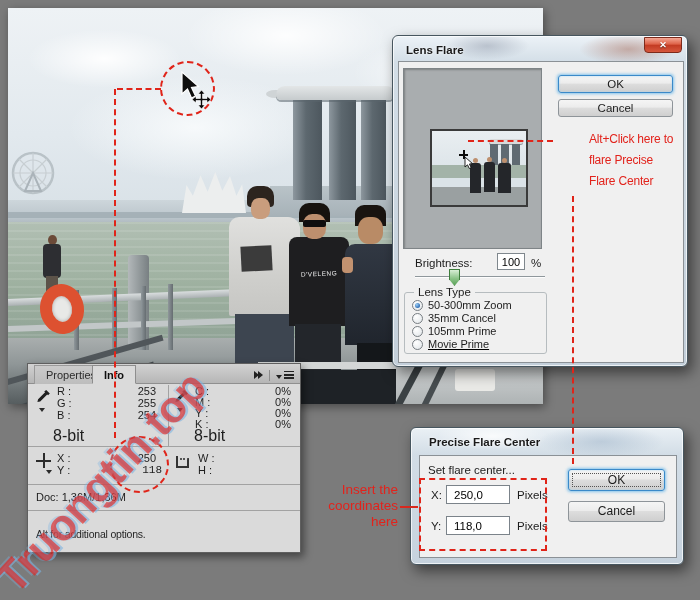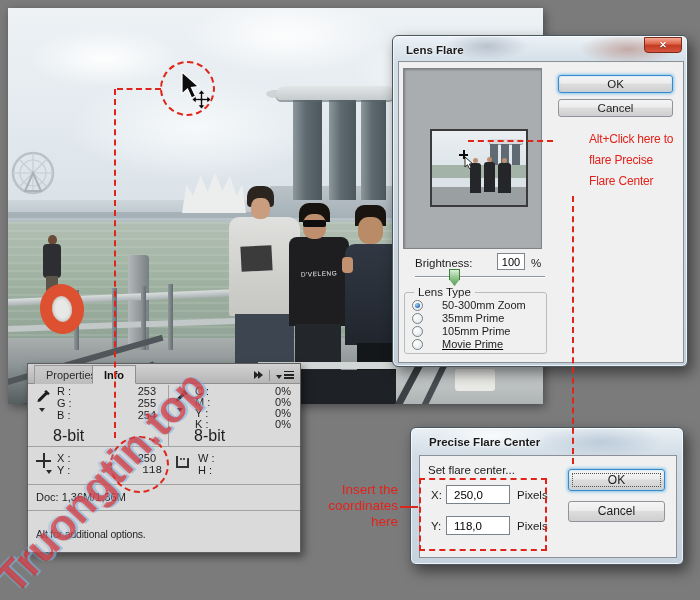--- a/index.html
+++ b/index.html
@@ -140,21 +140,21 @@
   .bright-label{position:absolute;left:16px;top:195px;font-size:11.5px;color:#1c1c1c;}
   .bright-box{position:absolute;left:98px;top:191px;width:28px;height:17px;border:1px solid #7f878d;background:#fff;
     font-size:11px;text-align:center;padding:0;}
   .bright-unit{position:absolute;left:132px;top:195px;font-size:11.5px;color:#1c1c1c;}
   .slider-track{position:absolute;left:16px;top:214px;width:130px;height:2px;background:#8f979c;border-bottom:1px solid #fdfdfd;}
   .slider-thumb{position:absolute;left:50px;top:207px;width:11px;height:17px;cursor:pointer;
     background:linear-gradient(180deg,#d8eed6,#8cc489 55%,#5ea35b);border:1px solid #3e7d3c;
     clip-path:polygon(0 0,100% 0,100% 60%,50% 100%,0 60%);}
   .group{position:absolute;left:5px;top:230px;width:143px;height:62px;border:1px solid #b6bcbf;border-radius:3px;}
   .group-legend{position:absolute;left:9px;top:-7px;background:#f0f0f0;padding:0 4px;font-size:11.5px;color:#1c1c1c;}
-  .radio-row{position:absolute;left:7px;height:12px;display:flex;align-items:center;gap:19px;cursor:pointer;}
+  .radio-row{position:absolute;left:7px;height:12px;display:flex;align-items:center;gap:5px;cursor:pointer;}
   .radio{width:11px;height:11px;border-radius:50%;border:1px solid #777d82;background:radial-gradient(circle at 35% 30%,#fff,#dfe4e7);position:relative;flex:0 0 auto;}
   .radio.sel::after{content:"";position:absolute;left:2px;top:2px;width:5px;height:5px;border-radius:50%;
     background:radial-gradient(circle at 35% 35%,#9fd0f5,#2e6db5 70%);}
   .radio-label{font-size:11px;color:#1c1c1c;white-space:nowrap;}
 
   
   .set-label{position:absolute;left:8px;top:8px;font-size:11.5px;color:#1c1c1c;}
   .coord-label{position:absolute;left:11px;font-size:11.5px;color:#1c1c1c;}
   .coord-input{position:absolute;left:26px;width:64px;height:19px;border:1px solid #7b838a;background:#fff;font-size:11.5px;padding:0 0 0 7px;}
   .coord-unit{position:absolute;left:97px;font-size:11.5px;color:#1c1c1c;}
@@ -323,21 +323,21 @@
       <div class="slider-track"></div>
       <div class="slider-thumb"></div>
       <div class="group">
         <div class="group-legend">Lens Type</div>
         <div class="radio-row" style="top:6px;">
           <span class="radio sel"></span>
           <span class="radio-label">50-300mm Zoom</span>
         </div>
         <div class="radio-row" style="top:19px;">
           <span class="radio"></span>
-          <span class="radio-label">35mm Prime</span>
+          <span class="radio-label">35mm Cancel</span>
         </div>
         <div class="radio-row" style="top:32px;">
           <span class="radio"></span>
           <span class="radio-label">105mm Prime</span>
         </div>
         <div class="radio-row" style="top:45px;text-decoration:underline;">
           <span class="radio"></span>
           <span class="radio-label">Movie Prime</span>
         </div>
       </div>

